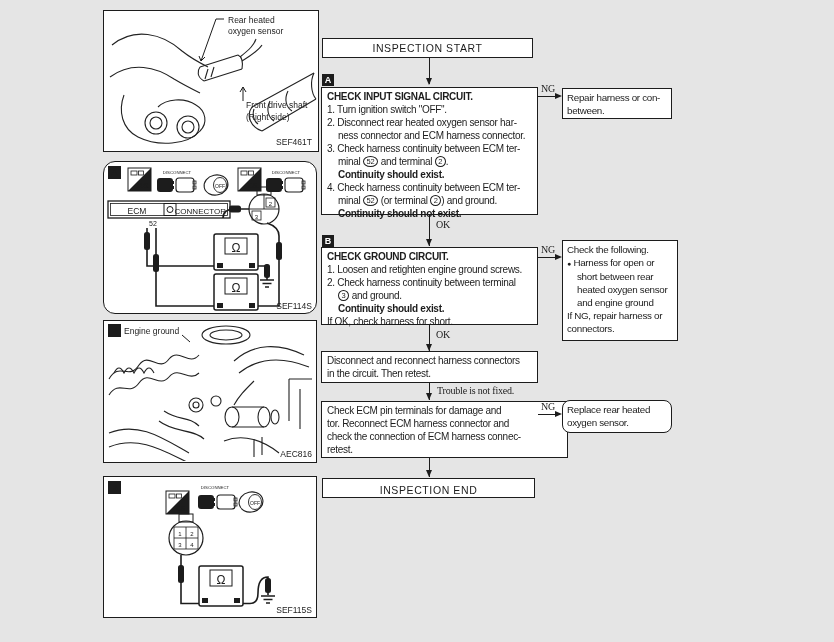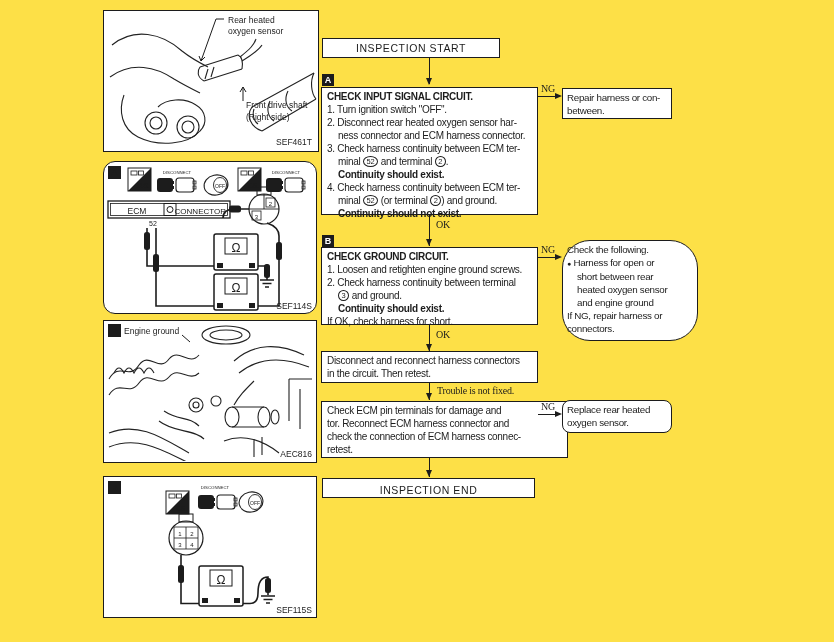--- a/index.html
+++ b/index.html
@@ -1,16 +1,16 @@
 <!DOCTYPE html>
 <html><head>
 <meta charset="utf-8">
 <style>
   html,body{margin:0;padding:0;background:#fff;}
-  .page{position:relative;width:834px;height:642px;background:#fde047;
+  .page{position:relative;width:834px;height:642px;background:#e5e5e5;
         font-family:"Liberation Sans",sans-serif;color:#1c1c1c;overflow:hidden;}
   .panel{position:absolute;border:1.5px solid #1c1c1c;background:#fff;box-sizing:border-box;}
   .panel svg{display:block;}
   svg text{font-family:"Liberation Sans",sans-serif;fill:#1c1c1c;}
   .fbox{position:absolute;border:1.3px solid #1c1c1c;background:#fff;box-sizing:border-box;
         font-size:10px;line-height:13px;padding:2px 5px;letter-spacing:-0.3px;}
   .fbox.center{display:flex;align-items:center;justify-content:center;padding:0;
         letter-spacing:0.6px;font-size:10.5px;}
   .bold{font-weight:bold;}
   .ind{padding-left:11px;}
@@ -257,21 +257,21 @@
         <rect x="106" y="93" width="22" height="16" fill="none" stroke="#1c1c1c" stroke-width="1"></rect>
         <text x="117" y="106.5" font-size="12" text-anchor="middle">Ω</text>
         <rect x="98" y="121" width="6" height="5" fill="#1c1c1c"></rect>
         <rect x="130" y="121" width="6" height="5" fill="#1c1c1c"></rect>
       </g>
 
       <text x="208" y="136" font-size="8.5" text-anchor="end">SEF115S</text>
     </svg>
   </div>
 
-  <div class="fbox center" style="left:322px;top:38px;width:178px;height:20px;align-items:center;">
+  <div class="fbox center" style="left:322px;top:38px;width:211px;height:20px;align-items:center;">
     <span>INSPECTION START</span>
   </div>
 
   <div class="vline" style="left:429px;top:58px;height:26px;"></div>
   <div class="arr-d" style="left:426px;top:78px;"></div>
 
   <div class="marker" style="left:322px;top:74px;">A</div>
 
   <div class="fbox" style="left:321px;top:87px;width:217px;height:128px;">
     <div class="bold">CHECK INPUT SIGNAL CIRCUIT.</div>
@@ -318,21 +318,21 @@
       <span class="circ">3</span>
       <span>and ground.</span>
     </div>
     <div class="ind bold">Continuity should exist.</div>
     <div>If OK, check harness for short.</div>
   </div>
 
   <div class="lbl" style="left:541px;top:244px;">NG</div>
   <div class="hline" style="left:538px;top:257px;width:20px;"></div>
   <div class="arr-r" style="left:555px;top:253.5px;"></div>
-  <div class="fbox ngbox" style="left:562px;top:240px;width:136px;height:101px;border-radius:28px;">
+  <div class="fbox ngbox" style="left:562px;top:240px;width:116px;height:101px;">
     <div>Check the following.</div>
     <div>
       <span style="font-size:7px;">●</span>
       <span>Harness for open or</span>
     </div>
     <div class="ind2">short between rear</div>
     <div class="ind2">heated oxygen sensor</div>
     <div class="ind2">and engine ground</div>
     <div>If NG, repair harness or</div>
     <div>connectors.</div>

